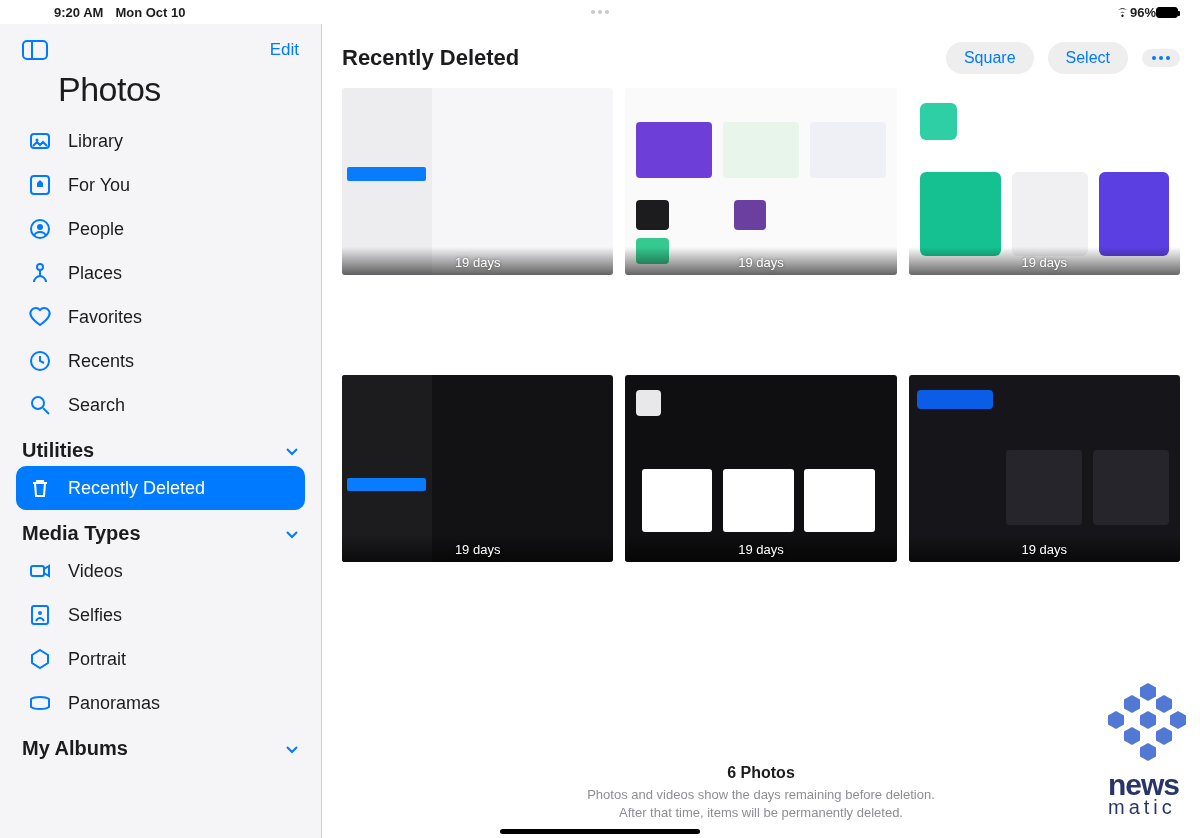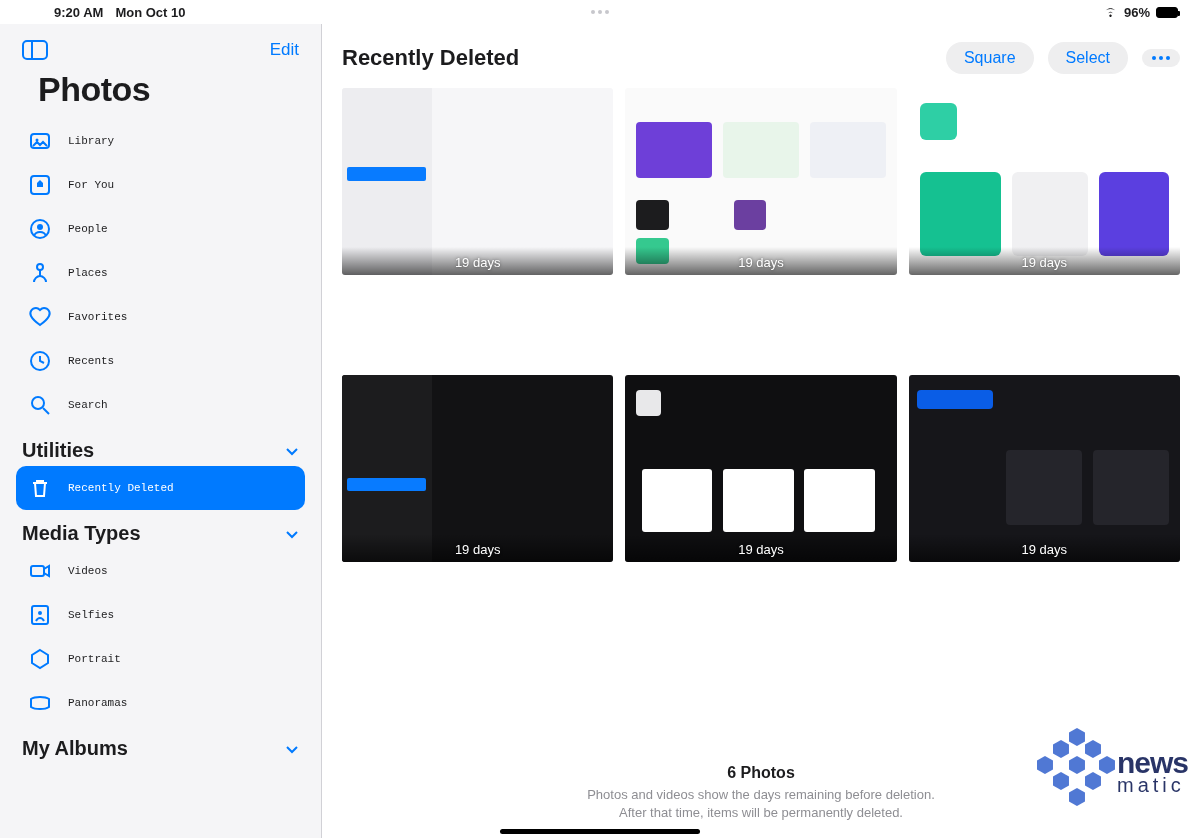--- a/index.html
+++ b/index.html
@@ -3,36 +3,36 @@
 <meta charset="utf-8">
 <style>
   * { box-sizing: border-box; margin: 0; padding: 0; }
   body {
     font-family: -apple-system, BlinkMacSystemFont, "Segoe UI", Helvetica, Arial, sans-serif;
     width: 1200px; height: 838px; overflow: hidden;
     background: #fff; color: #1c1c1e;
   }
   .statusbar { position: absolute; top: 0; left: 0; right: 0; height: 24px; display: flex; justify-content: space-between; align-items: center; font-size: 13px; font-weight: 600; padding: 0 22px; }
   .status-left { display:flex; gap:12px;margin-left:32px; }
-  .status-right { display:flex; gap:6px; align-items:center;}
+  .status-right { display:flex; gap:0; align-items:center;}
   .battery { width:22px;height:11px;border:1px solid #000;border-radius:3px;position:relative;background:#000;}
   .battery::after{content:"";position:absolute;right:-3px;top:3px;width:2px;height:5px;background:#000;border-radius:0 1px 1px 0;}
   .wifi-icon{width:15px;height:12px;}
 
   .grab-dots{position:absolute;top:10px;left:50%;transform:translateX(-50%);display:flex;gap:3px;}
   .grab-dots span{width:4px;height:4px;border-radius:50%;background:#c7c7cc;}
 
   .app { position:absolute;top:24px;left:0;right:0;bottom:0;display:flex;}
   .sidebar { width:322px;border-right:1px solid #d1d1d6;background:#f5f5f7;display:flex;flex-direction:column;overflow-y:auto;}
   .sidebar-top { display:flex;justify-content:space-between;align-items:center;padding:16px 22px 4px;}
   .toggle-icon{width:26px;height:20px;}
   .edit-link{color:#007aff;font-size:17px;}
-  .app-title{font-size:34px;font-weight:700;padding:6px 38px 10px;letter-spacing:-0.5px;}
+  .app-title{font-size:34px;font-weight:400;padding:6px 38px 10px;letter-spacing:-0.5px;margin-left:20px;}
   .nav-list{padding:0 16px;}
-  .nav-item{display:flex;align-items:center;gap:16px;padding:10px 12px;border-radius:10px;font-size:11px;font-family:Liberation Mono, monospace;}
+  .nav-item{display:flex;align-items:center;gap:16px;padding:10px 12px;border-radius:10px;font-size:18px;}
   .nav-item.active{background:#007aff;color:#fff;}
   .nav-item svg{flex:0 0 24px;}
   .nav-item .iconwrap{width:24px;height:24px;display:flex;align-items:center;justify-content:center;}
   .section-head{display:flex;justify-content:space-between;align-items:center;padding:12px 22px 4px;font-size:20px;font-weight:700;}
   .chevron{width:14px;height:14px;color:#007aff;}
 
   .main{flex:1;position:relative;overflow:hidden;padding:0 20px;}
   .main-header{display:flex;align-items:center;justify-content:space-between;padding:18px 0 14px;}
   .main-title{font-size:22px;font-weight:700;}
   .header-actions{display:flex;gap:14px;align-items:center;}
@@ -60,21 +60,21 @@
   .t-darkapp .card{position:absolute;background:#fff;border-radius:3px;}
   .t-darkext{background:#16161a;}
   .t-darkext .tag{position:absolute;left:3%;top:8%;width:28%;height:10%;background:#0a5de6;border-radius:4px;}
   .t-darkext .card2{position:absolute;background:#25252b;border-radius:4px;}
 
   .footer{position:absolute;left:0;right:0;bottom:16px;text-align:center;}
   .footer .count{font-size:16px;font-weight:600;margin-bottom:4px;margin-top:44px;}
   .footer .hint{font-size:13px;color:#8e8e93;line-height:1.4;}
   .home-ind{position:absolute;bottom:4px;left:50%;transform:translateX(-50%);width:200px;height:5px;background:#000;border-radius:3px;}
 
-  .watermark{position:absolute;right:12px;bottom:22px;display:flex;align-items:center;gap:0;opacity:0.95;}
+  .watermark{position:absolute;right:12px;bottom:22px;display:flex;align-items:flex-start;gap:0;opacity:0.95;flex-direction:column;}
   .watermark .logotxt{font-size:30px;font-weight:700;color:#1e2a5f;letter-spacing:-1px;line-height:0.9;}
   .watermark .logotxt small{display:block;font-size:20px;font-weight:500;letter-spacing:4px;}
   .hex{width:80px;height:90px;position:relative;}
   .hex span{position:absolute;width:16px;height:18px;background:#2657c9;clip-path:polygon(50% 0,100% 25%,100% 75%,50% 100%,0 75%,0 25%);opacity:0.85;}
 
   .icon-blue{color:#007aff;}
   .icon-white{color:#fff;}
 </style>
 </head>
 <body>

